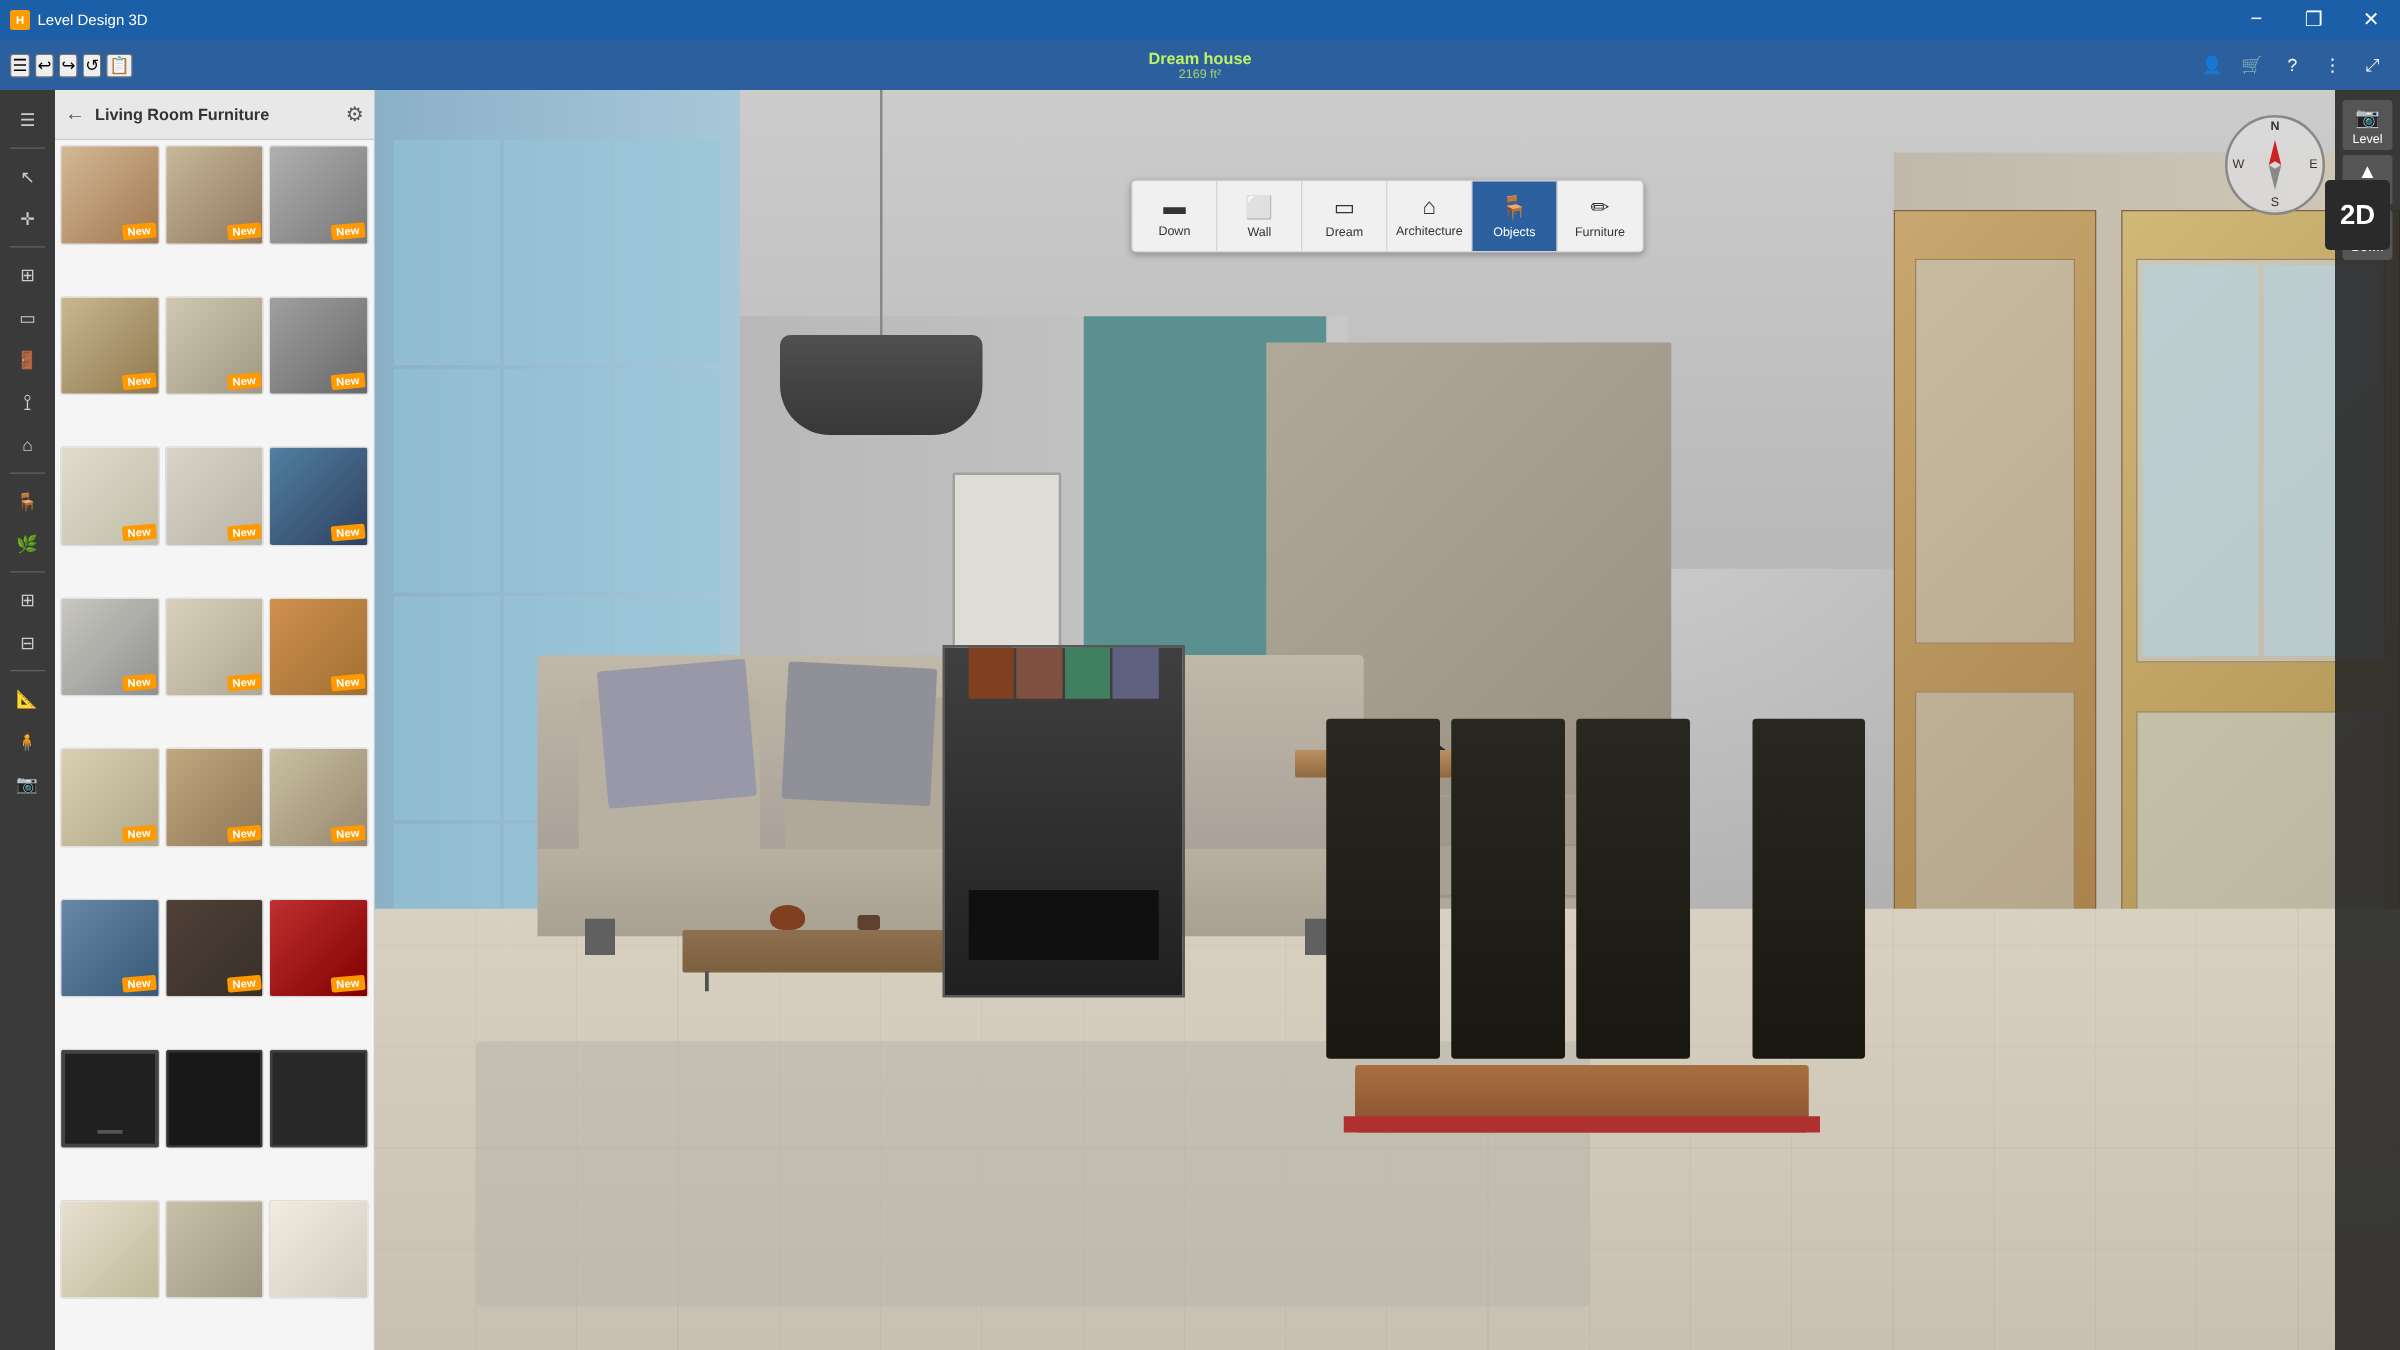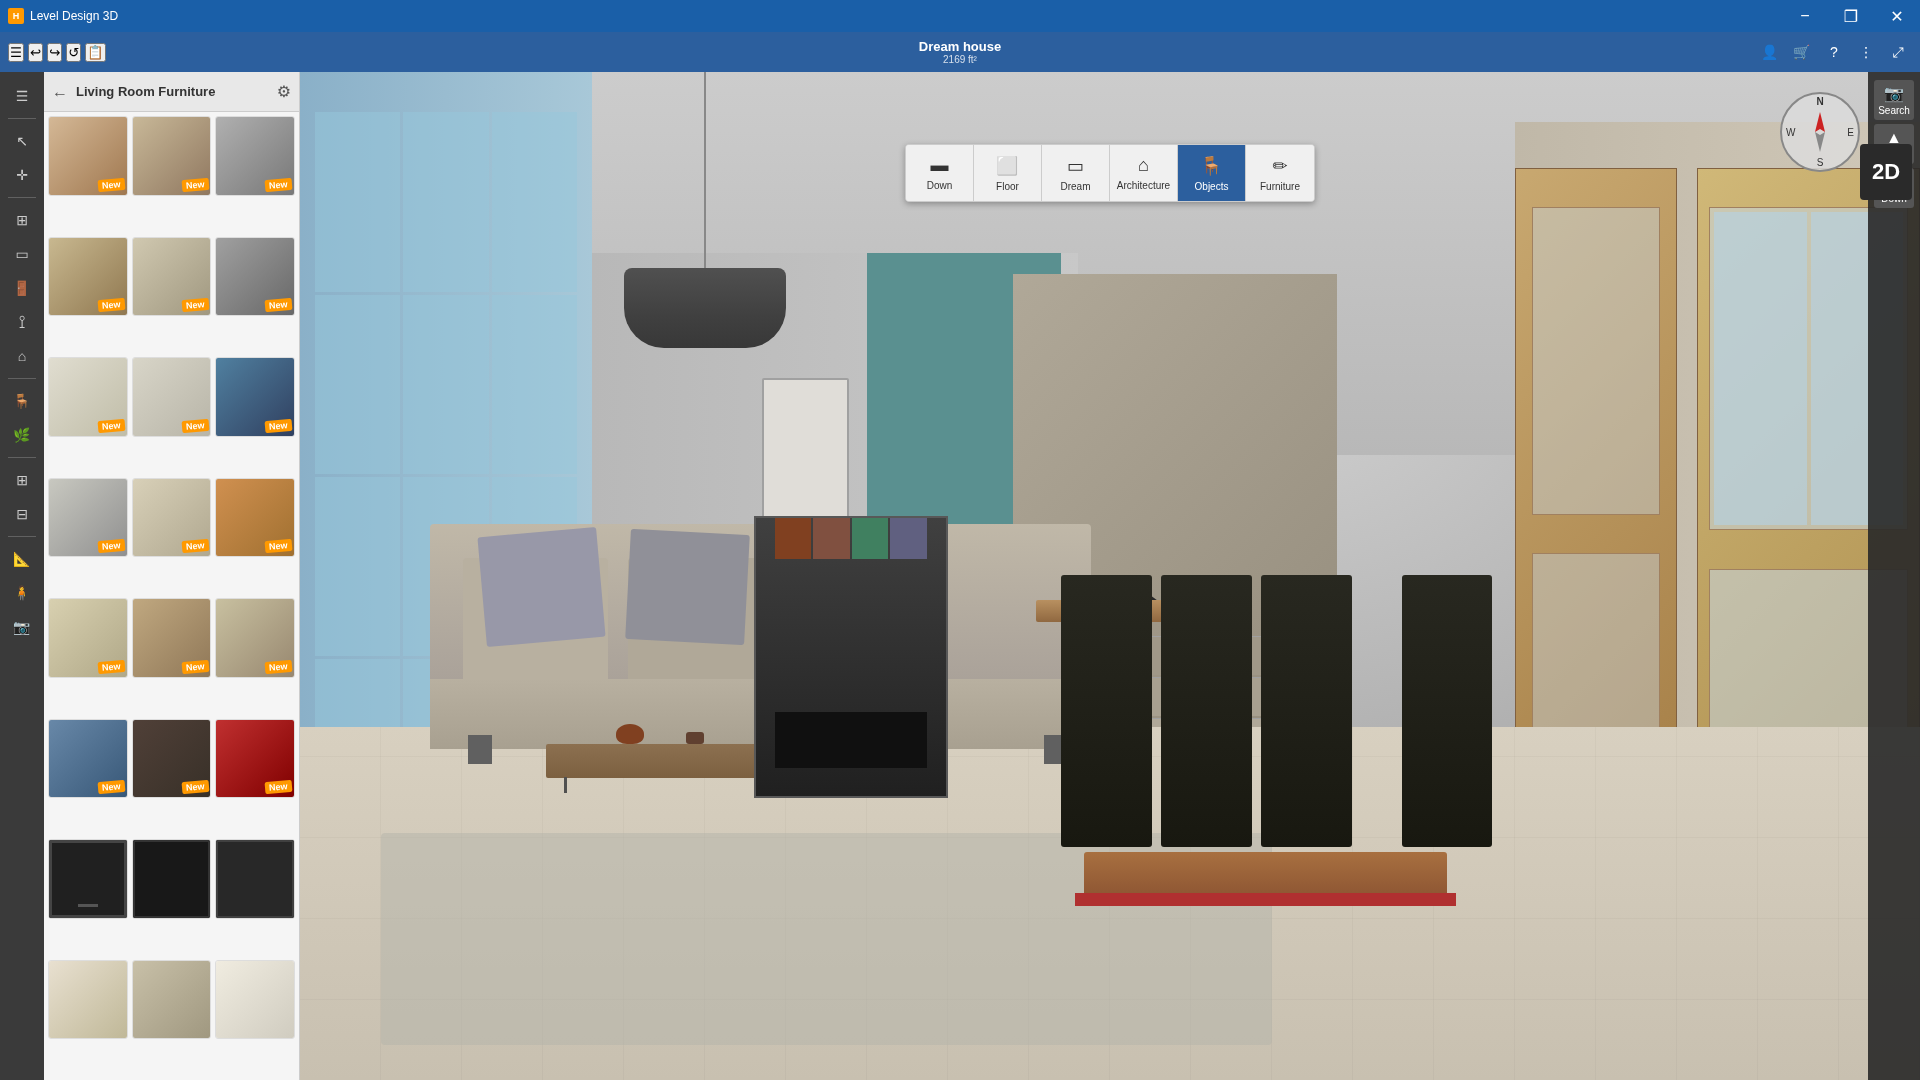--- a/index.html
+++ b/index.html
@@ -127,21 +127,21 @@
     <button class="close">✕</button>
   </div>
 </div>
 
 <div id="main-toolbar-wrapper">
   <button class="tool-btn">☰</button>
   <button class="tool-btn">↩</button>
   <button class="tool-btn">↪</button>
   <button class="tool-btn">↺</button>
   <button class="tool-btn">📋</button>
-  <div style="position:absolute;left:50%;transform:translateX(-50%);text-align:center;color:#ffffff;">
+  <div style="position:absolute;left:50%;transform:translateX(-50%);text-align:center;color:#bef264;">
     <div style="font-size:13px;font-weight:bold;">Dream house</div>
     <div style="font-size:10px;opacity:0.8;">2169 ft²</div>
   </div>
   <div class="right-tools">
     <button>👤</button>
     <button>🛒</button>
     <button>?</button>
     <button>⋮</button>
     <button>⤢</button>
   </div>
@@ -417,21 +417,21 @@
       </div>
     </div>
 
     <div id="view-tabs">
       <button class="view-tab">
         <span class="tab-icon">▬</span>
         <span>Down</span>
       </button>
       <button class="view-tab">
         <span class="tab-icon">⬜</span>
-        <span>Floor</span>
+        <span>Wall</span>
       </button>
       <button class="view-tab">
         <span class="tab-icon">▭</span>
         <span>Dream</span>
       </button>
       <button class="view-tab">
         <span class="tab-icon">⌂</span>
         <span>Architecture</span>
       </button>
       <button class="view-tab active">
@@ -455,21 +455,21 @@
         <svg width="50" height="50" viewBox="0 0 50 50">
           <polygon points="25,5 30,25 25,22 20,25" fill="#cc2222"></polygon>
           <polygon points="25,45 30,25 25,28 20,25" fill="#888888"></polygon>
         </svg>
       </div>
     </div>
 
     <div id="right-controls">
       <button class="right-ctrl-btn">
         <span class="ctrl-icon">📷</span>
-        <span>Search</span>
+        <span>Level</span>
       </button>
       <button class="right-ctrl-btn">
         <span class="ctrl-icon">▲</span>
         <span>Up</span>
       </button>
       <button class="right-ctrl-btn">
         <span class="ctrl-icon">▼</span>
         <span>Down</span>
       </button>
     </div>

